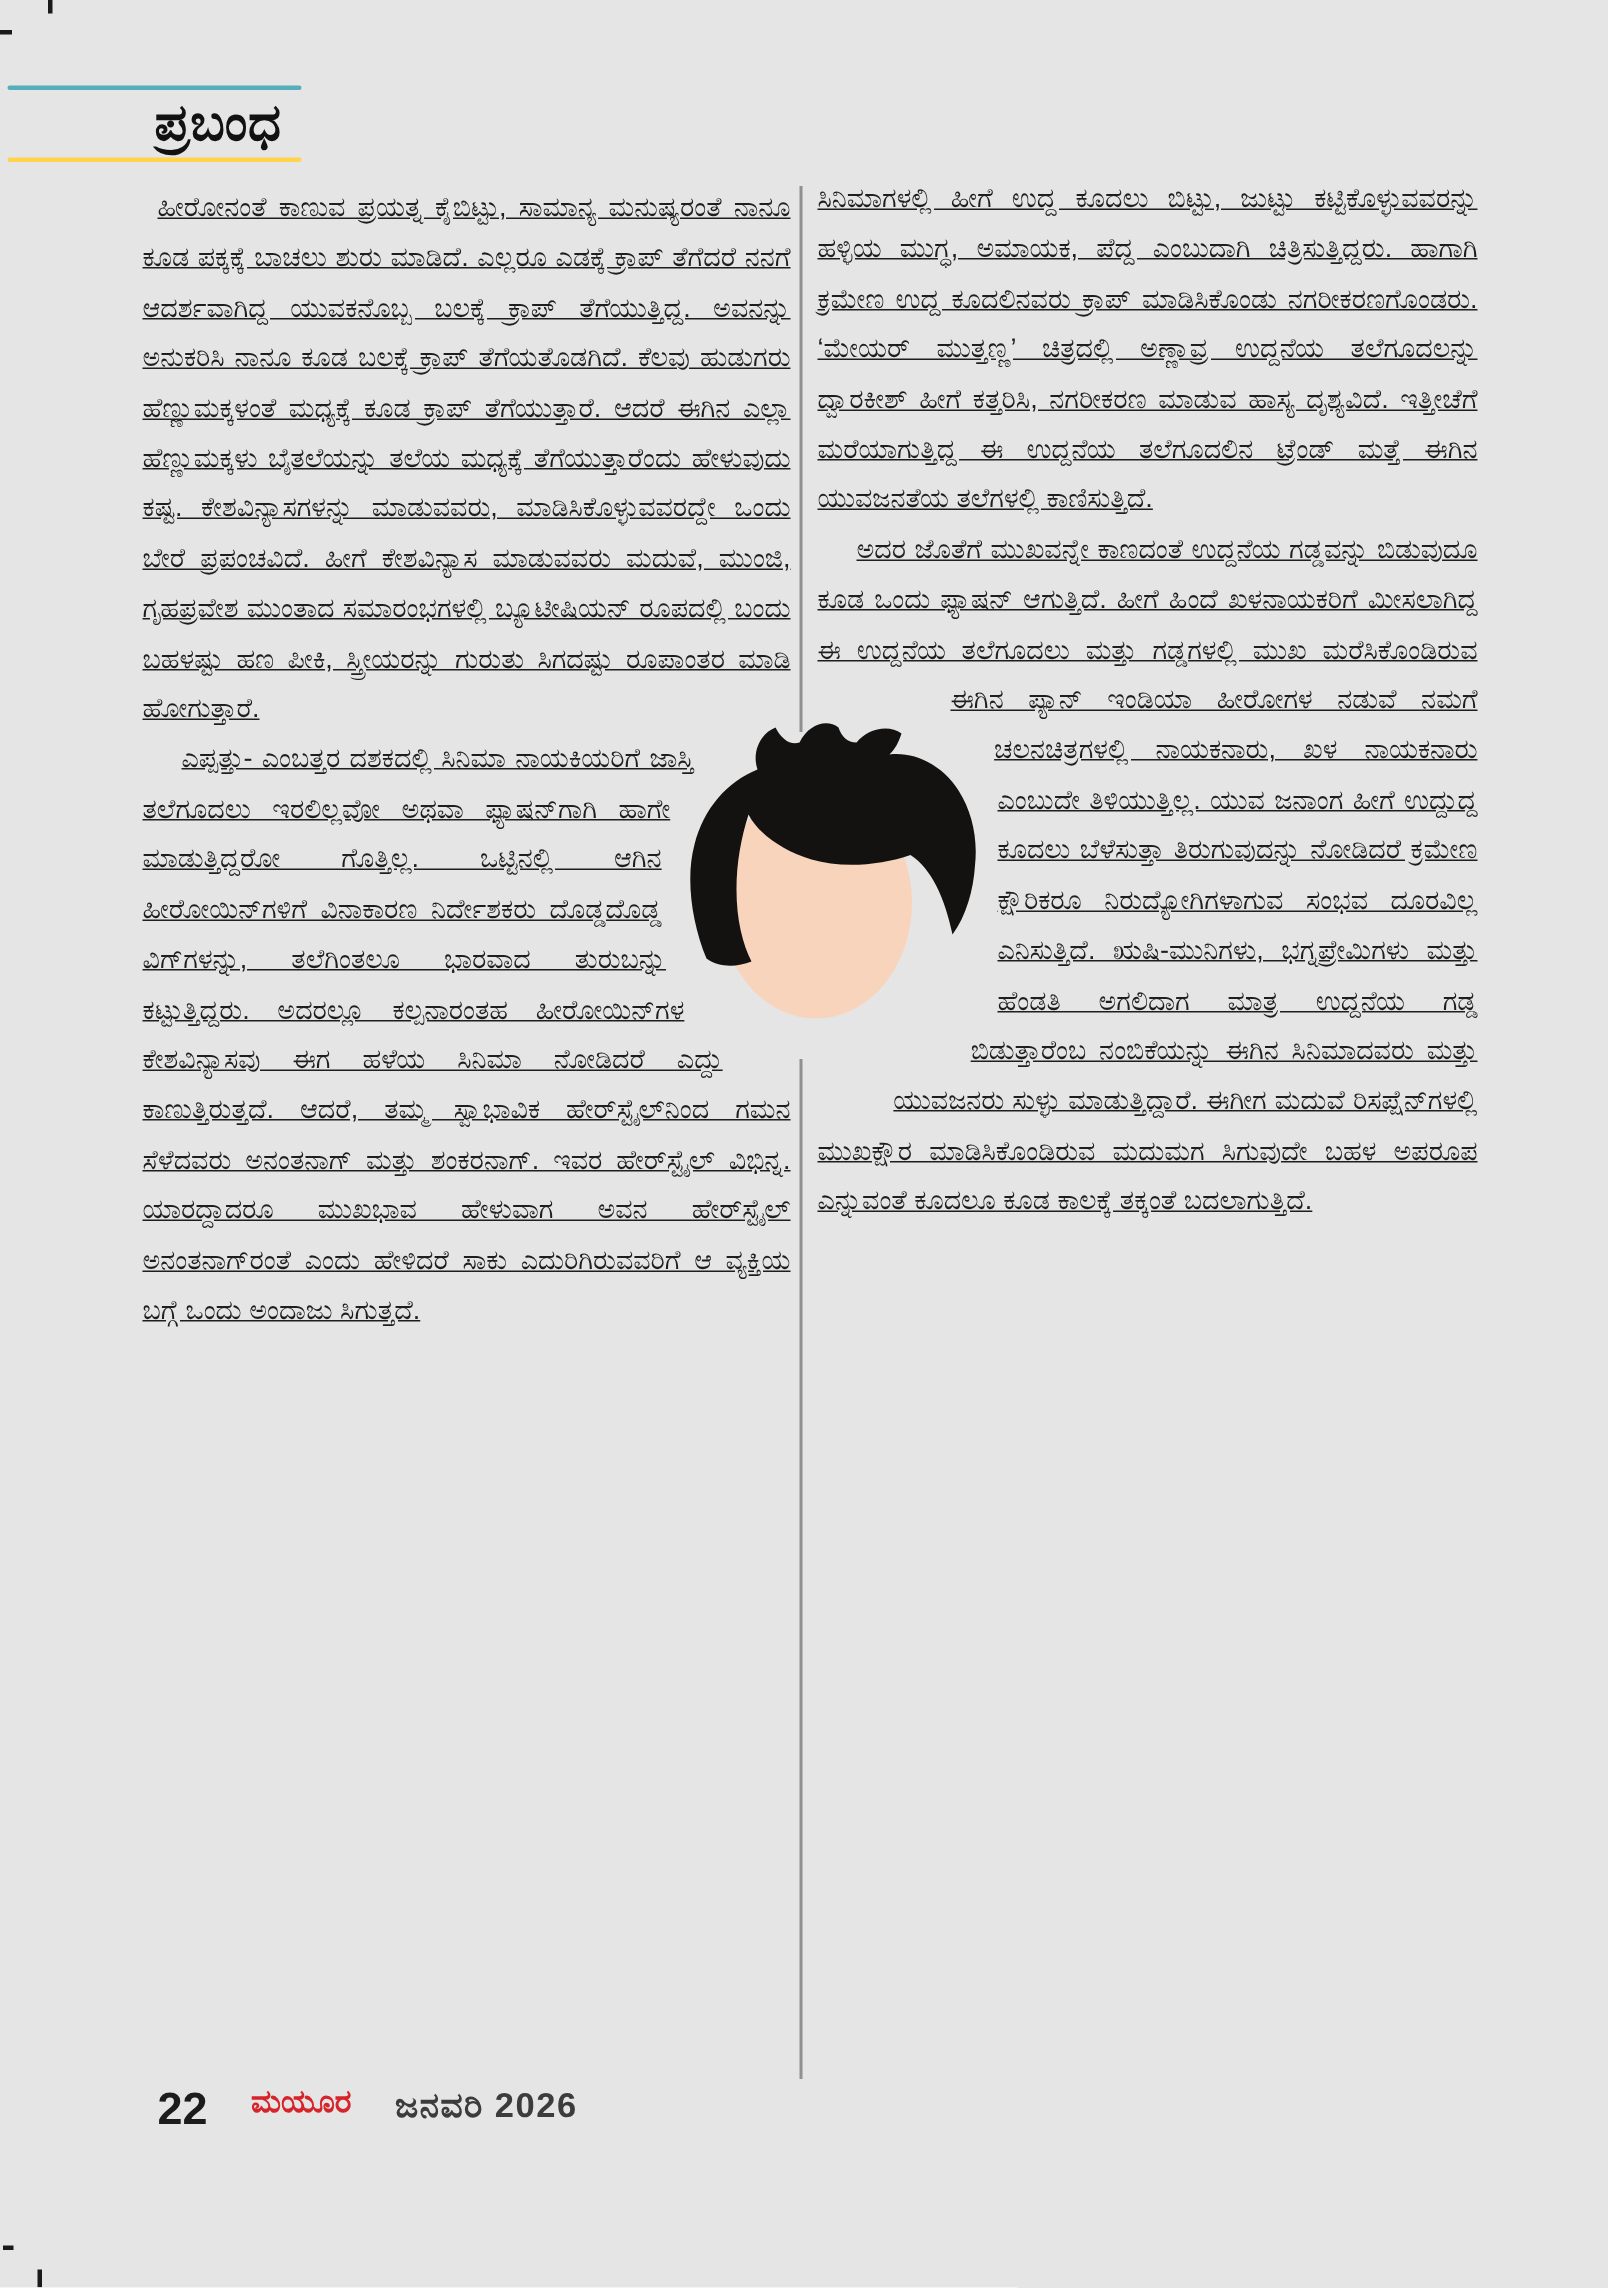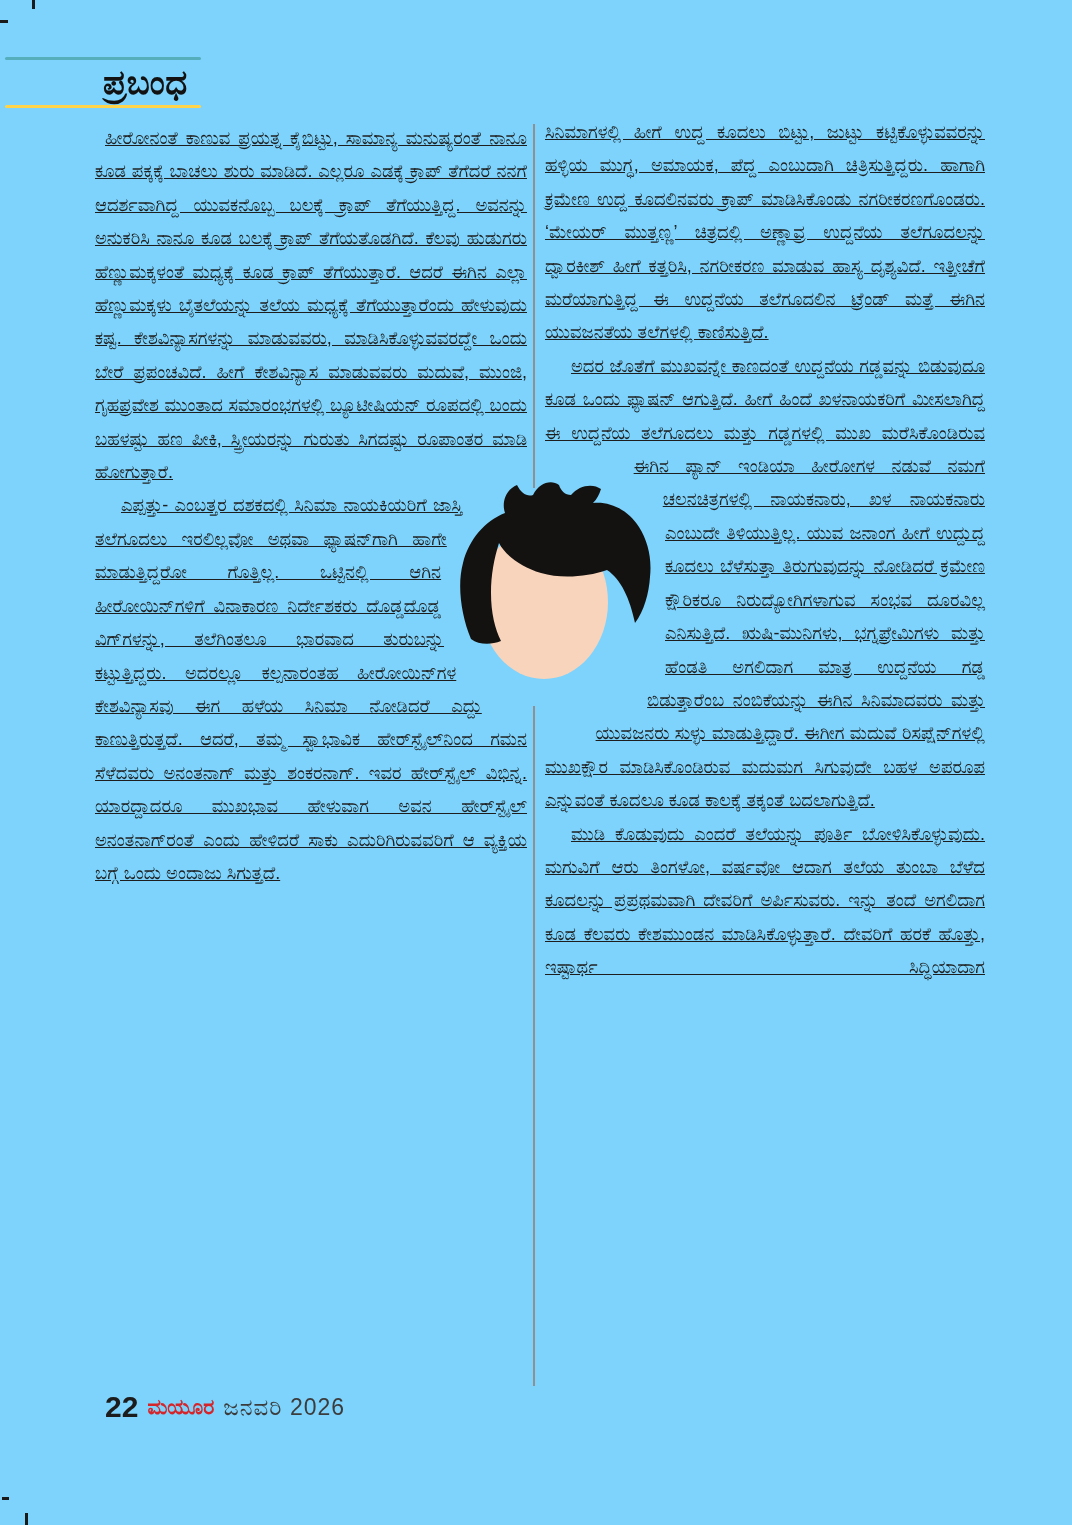--- a/index.html
+++ b/index.html
@@ -1,17 +1,17 @@
 <!DOCTYPE html>
 <html><head>
 <meta charset="utf-8">
 <style>
   html,body{margin:0;padding:0;background:#ffffff;}
   .page{
-    position:relative;width:1072px;height:1525px;background:#7dd3fc;overflow:hidden;
+    position:relative;width:1072px;height:1525px;background:#e5e5e5;overflow:hidden;
     font-family:"Liberation Sans","DejaVu Sans",sans-serif;color:#1e1e1e;
   }
   
   .crop{position:absolute;background:#1a1a1a;}
   .crop.tl-v{left:32px;top:0;width:3px;height:9px;}
   .crop.tl-h{left:0;top:20px;width:8px;height:3px;}
   .crop.bl-h{left:2px;top:1497px;width:7px;height:3px;}
   .crop.bl-v{left:25px;top:1513px;width:3px;height:12px;}
 
   
@@ -48,24 +48,24 @@
 
   
   .divider{position:absolute;left:533px;width:2px;background:#909090;}
   .divider.top{top:124px;height:364px;}
   .divider.bottom{top:706px;height:680px;}
 
   
   .face-illustration{position:absolute;left:449px;top:477px;width:216px;height:236px;}
 
   
-  .footer{position:absolute;left:105px;top:1390px;display:flex;align-items:center;gap:9px;}
+  .footer{position:absolute;left:105px;top:1390px;display:flex;align-items:flex-start;gap:29px;}
   .page-number{font-size:30px;font-weight:bold;color:#1c1c1c;}
   .magazine-name{font-size:21px;font-weight:bold;color:#d6252a;}
-  .issue-date{font-size:23px;color:#3c3c3c;letter-spacing:1px;}
+  .issue-date{font-size:23px;color:#3c3c3c;letter-spacing:1px;font-weight:bold;}
 </style>
 </head>
 <body>
 
 <div class="page">
 
   <div class="crop tl-v"></div>
   <div class="crop tl-h"></div>
   <div class="crop bl-h"></div>
   <div class="crop bl-v"></div>
@@ -82,21 +82,20 @@
   <div class="col col-left">
     <div class="face-spacer-right"></div>
     <p class="p-first">ಹೀರೋನಂತೆ ಕಾಣುವ ಪ್ರಯತ್ನ ಕೈಬಿಟ್ಟು, ಸಾಮಾನ್ಯ ಮನುಷ್ಯರಂತೆ ನಾನೂ ಕೂಡ ಪಕ್ಕಕ್ಕೆ ಬಾಚಲು ಶುರು ಮಾಡಿದೆ. ಎಲ್ಲರೂ ಎಡಕ್ಕೆ ಕ್ರಾಪ್ ತೆಗೆದರೆ ನನಗೆ ಆದರ್ಶವಾಗಿದ್ದ ಯುವಕನೊಬ್ಬ ಬಲಕ್ಕೆ ಕ್ರಾಪ್ ತೆಗೆಯುತ್ತಿದ್ದ. ಅವನನ್ನು ಅನುಕರಿಸಿ ನಾನೂ ಕೂಡ ಬಲಕ್ಕೆ ಕ್ರಾಪ್ ತೆಗೆಯತೊಡಗಿದೆ. ಕೆಲವು ಹುಡುಗರು ಹೆಣ್ಣುಮಕ್ಕಳಂತೆ ಮಧ್ಯಕ್ಕೆ ಕೂಡ ಕ್ರಾಪ್ ತೆಗೆಯುತ್ತಾರೆ. ಆದರೆ ಈಗಿನ ಎಲ್ಲಾ ಹೆಣ್ಣುಮಕ್ಕಳು ಬೈತಲೆಯನ್ನು ತಲೆಯ ಮಧ್ಯಕ್ಕೆ ತೆಗೆಯುತ್ತಾರೆಂದು ಹೇಳುವುದು ಕಷ್ಟ. ಕೇಶವಿನ್ಯಾಸಗಳನ್ನು ಮಾಡುವವರು, ಮಾಡಿಸಿಕೊಳ್ಳುವವರದ್ದೇ ಒಂದು ಬೇರೆ ಪ್ರಪಂಚವಿದೆ. ಹೀಗೆ ಕೇಶವಿನ್ಯಾಸ ಮಾಡುವವರು ಮದುವೆ, ಮುಂಜಿ, ಗೃಹಪ್ರವೇಶ ಮುಂತಾದ ಸಮಾರಂಭಗಳಲ್ಲಿ ಬ್ಯೂಟೀಷಿಯನ್ ರೂಪದಲ್ಲಿ ಬಂದು ಬಹಳಷ್ಟು ಹಣ ಪೀಕಿ, ಸ್ತ್ರೀಯರನ್ನು ಗುರುತು ಸಿಗದಷ್ಟು ರೂಪಾಂತರ ಮಾಡಿ ಹೋಗುತ್ತಾರೆ.</p>
     <p>ಎಪ್ಪತ್ತು- ಎಂಬತ್ತರ ದಶಕದಲ್ಲಿ ಸಿನಿಮಾ ನಾಯಕಿಯರಿಗೆ ಜಾಸ್ತಿ ತಲೆಗೂದಲು ಇರಲಿಲ್ಲವೋ ಅಥವಾ ಫ್ಯಾಷನ್‌ಗಾಗಿ ಹಾಗೇ ಮಾಡುತ್ತಿದ್ದರೋ ಗೊತ್ತಿಲ್ಲ. ಒಟ್ಟಿನಲ್ಲಿ ಆಗಿನ ಹೀರೋಯಿನ್‌ಗಳಿಗೆ ವಿನಾಕಾರಣ ನಿರ್ದೇಶಕರು ದೊಡ್ಡದೊಡ್ಡ ವಿಗ್‌ಗಳನ್ನು, ತಲೆಗಿಂತಲೂ ಭಾರವಾದ ತುರುಬನ್ನು ಕಟ್ಟುತ್ತಿದ್ದರು. ಅದರಲ್ಲೂ ಕಲ್ಪನಾರಂತಹ ಹೀರೋಯಿನ್‌ಗಳ ಕೇಶವಿನ್ಯಾಸವು ಈಗ ಹಳೆಯ ಸಿನಿಮಾ ನೋಡಿದರೆ ಎದ್ದು ಕಾಣುತ್ತಿರುತ್ತದೆ. ಆದರೆ, ತಮ್ಮ ಸ್ವಾಭಾವಿಕ ಹೇರ್‌ಸ್ಟೈಲ್‌ನಿಂದ ಗಮನ ಸೆಳೆದವರು ಅನಂತನಾಗ್ ಮತ್ತು ಶಂಕರನಾಗ್. ಇವರ ಹೇರ್‌ಸ್ಟೈಲ್ ವಿಭಿನ್ನ. ಯಾರದ್ದಾದರೂ ಮುಖಭಾವ ಹೇಳುವಾಗ ಅವನ ಹೇರ್‌ಸ್ಟೈಲ್ ಅನಂತನಾಗ್‌ರಂತೆ ಎಂದು ಹೇಳಿದರೆ ಸಾಕು ಎದುರಿಗಿರುವವರಿಗೆ ಆ ವ್ಯಕ್ತಿಯ ಬಗ್ಗೆ ಒಂದು ಅಂದಾಜು ಸಿಗುತ್ತದೆ.</p>
   </div>
 
   <div class="col col-right">
     <div class="face-spacer-left"></div>
     <p class="p-flush">ಸಿನಿಮಾಗಳಲ್ಲಿ ಹೀಗೆ ಉದ್ದ ಕೂದಲು ಬಿಟ್ಟು, ಜುಟ್ಟು ಕಟ್ಟಿಕೊಳ್ಳುವವರನ್ನು ಹಳ್ಳಿಯ ಮುಗ್ಧ, ಅಮಾಯಕ, ಪೆದ್ದ ಎಂಬುದಾಗಿ ಚಿತ್ರಿಸುತ್ತಿದ್ದರು. ಹಾಗಾಗಿ ಕ್ರಮೇಣ ಉದ್ದ ಕೂದಲಿನವರು ಕ್ರಾಪ್ ಮಾಡಿಸಿಕೊಂಡು ನಗರೀಕರಣಗೊಂಡರು. ‘ಮೇಯರ್ ಮುತ್ತಣ್ಣ’ ಚಿತ್ರದಲ್ಲಿ ಅಣ್ಣಾವ್ರ ಉದ್ದನೆಯ ತಲೆಗೂದಲನ್ನು ದ್ವಾರಕೀಶ್ ಹೀಗೆ ಕತ್ತರಿಸಿ, ನಗರೀಕರಣ ಮಾಡುವ ಹಾಸ್ಯ ದೃಶ್ಯವಿದೆ. ಇತ್ತೀಚೆಗೆ ಮರೆಯಾಗುತ್ತಿದ್ದ ಈ ಉದ್ದನೆಯ ತಲೆಗೂದಲಿನ ಟ್ರೆಂಡ್ ಮತ್ತೆ ಈಗಿನ ಯುವಜನತೆಯ ತಲೆಗಳಲ್ಲಿ ಕಾಣಿಸುತ್ತಿದೆ.</p>
     <p>ಅದರ ಜೊತೆಗೆ ಮುಖವನ್ನೇ ಕಾಣದಂತೆ ಉದ್ದನೆಯ ಗಡ್ಡವನ್ನು ಬಿಡುವುದೂ ಕೂಡ ಒಂದು ಫ್ಯಾಷನ್ ಆಗುತ್ತಿದೆ. ಹೀಗೆ ಹಿಂದೆ ಖಳನಾಯಕರಿಗೆ ಮೀಸಲಾಗಿದ್ದ ಈ ಉದ್ದನೆಯ ತಲೆಗೂದಲು ಮತ್ತು ಗಡ್ಡಗಳಲ್ಲಿ ಮುಖ ಮರೆಸಿಕೊಂಡಿರುವ ಈಗಿನ ಪ್ಯಾನ್ ಇಂಡಿಯಾ ಹೀರೋಗಳ ನಡುವೆ ನಮಗೆ ಚಲನಚಿತ್ರಗಳಲ್ಲಿ ನಾಯಕನಾರು, ಖಳ ನಾಯಕನಾರು ಎಂಬುದೇ ತಿಳಿಯುತ್ತಿಲ್ಲ. ಯುವ ಜನಾಂಗ ಹೀಗೆ ಉದ್ದುದ್ದ ಕೂದಲು ಬೆಳೆಸುತ್ತಾ ತಿರುಗುವುದನ್ನು ನೋಡಿದರೆ ಕ್ರಮೇಣ ಕ್ಷೌರಿಕರೂ ನಿರುದ್ಯೋಗಿಗಳಾಗುವ ಸಂಭವ ದೂರವಿಲ್ಲ ಎನಿಸುತ್ತಿದೆ. ಋಷಿ-ಮುನಿಗಳು, ಭಗ್ನಪ್ರೇಮಿಗಳು ಮತ್ತು ಹೆಂಡತಿ ಅಗಲಿದಾಗ ಮಾತ್ರ ಉದ್ದನೆಯ ಗಡ್ಡ ಬಿಡುತ್ತಾರೆಂಬ ನಂಬಿಕೆಯನ್ನು ಈಗಿನ ಸಿನಿಮಾದವರು ಮತ್ತು ಯುವಜನರು ಸುಳ್ಳು ಮಾಡುತ್ತಿದ್ದಾರೆ. ಈಗೀಗ ಮದುವೆ ರಿಸಪ್ಷೆನ್‌ಗಳಲ್ಲಿ ಮುಖಕ್ಷೌರ ಮಾಡಿಸಿಕೊಂಡಿರುವ ಮದುಮಗ ಸಿಗುವುದೇ ಬಹಳ ಅಪರೂಪ ಎನ್ನುವಂತೆ ಕೂದಲೂ ಕೂಡ ಕಾಲಕ್ಕೆ ತಕ್ಕಂತೆ ಬದಲಾಗುತ್ತಿದೆ.</p>
-    <p class="cont">ಮುಡಿ ಕೊಡುವುದು ಎಂದರೆ ತಲೆಯನ್ನು ಪೂರ್ತಿ ಬೋಳಿಸಿಕೊಳ್ಳುವುದು. ಮಗುವಿಗೆ ಆರು ತಿಂಗಳೋ, ವರ್ಷವೋ ಆದಾಗ ತಲೆಯ ತುಂಬಾ ಬೆಳೆದ ಕೂದಲನ್ನು ಪ್ರಪ್ರಥಮವಾಗಿ ದೇವರಿಗೆ ಅರ್ಪಿಸುವರು. ಇನ್ನು ತಂದೆ ಅಗಲಿದಾಗ ಕೂಡ ಕೆಲವರು ಕೇಶಮುಂಡನ ಮಾಡಿಸಿಕೊಳ್ಳುತ್ತಾರೆ. ದೇವರಿಗೆ ಹರಕೆ ಹೊತ್ತು, ಇಷ್ಟಾರ್ಥ ಸಿದ್ಧಿಯಾದಾಗ</p>
   </div>
 
   <svg class="face-illustration" viewBox="0 0 216 236" xmlns="http://www.w3.org/2000/svg" aria-hidden="true">
     <ellipse cx="95" cy="125" rx="64" ry="77" fill="#f8d4bc"></ellipse>
     <path fill="#141210" d="
       M 22,162
       C 12,138 8,108 14,86
       C 20,62 36,44 56,36
       C 52,24 58,12 68,8
       C 72,16 78,20 84,18

